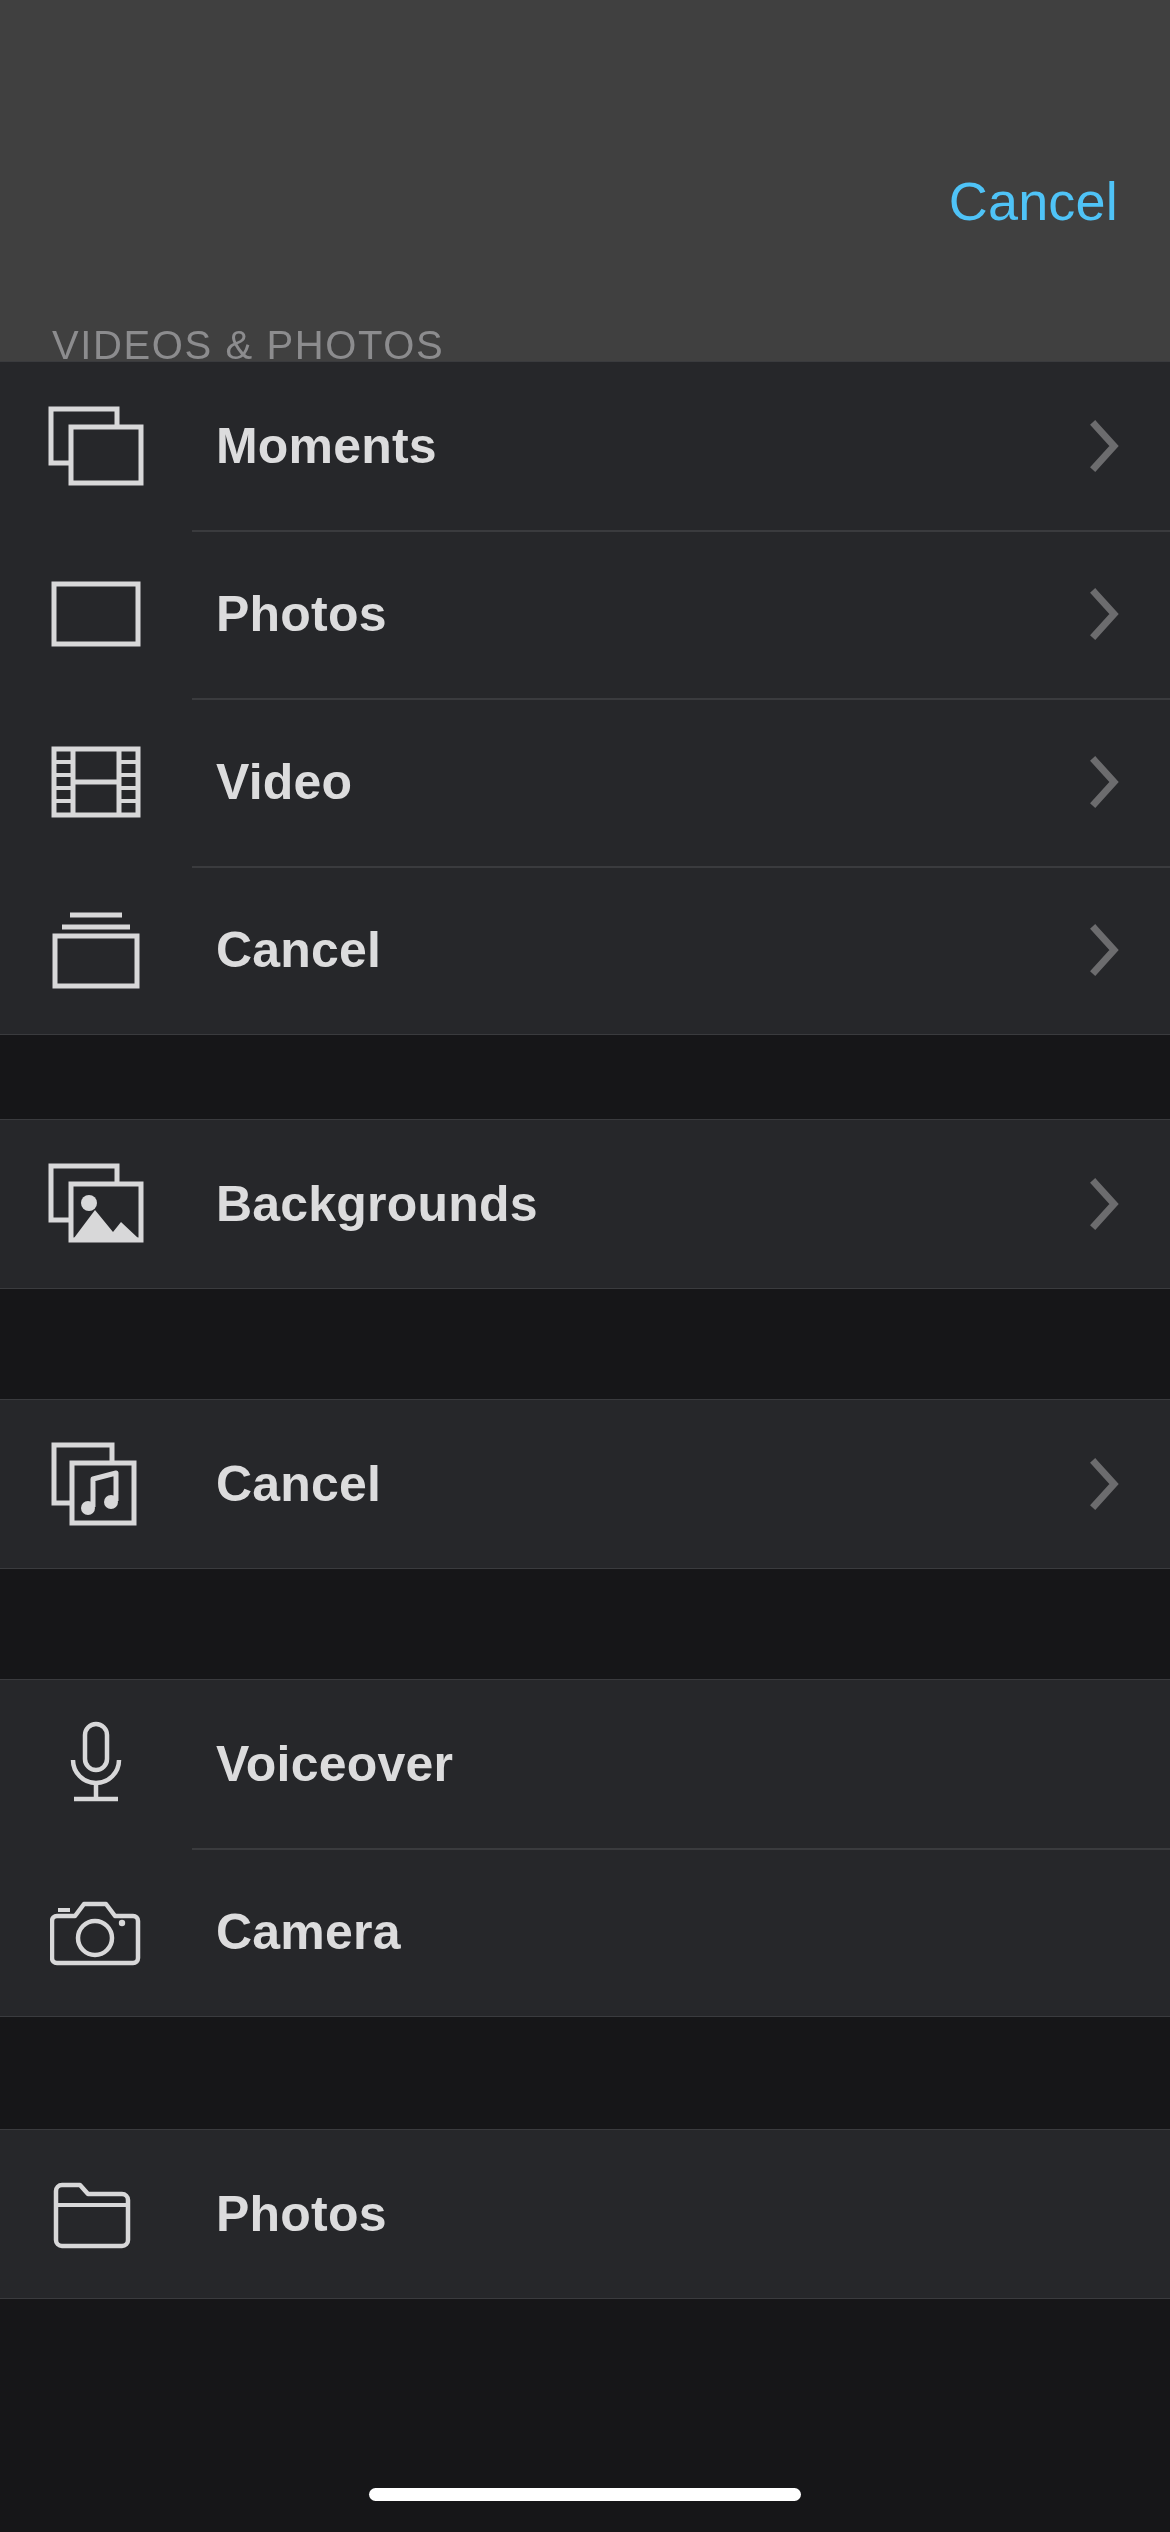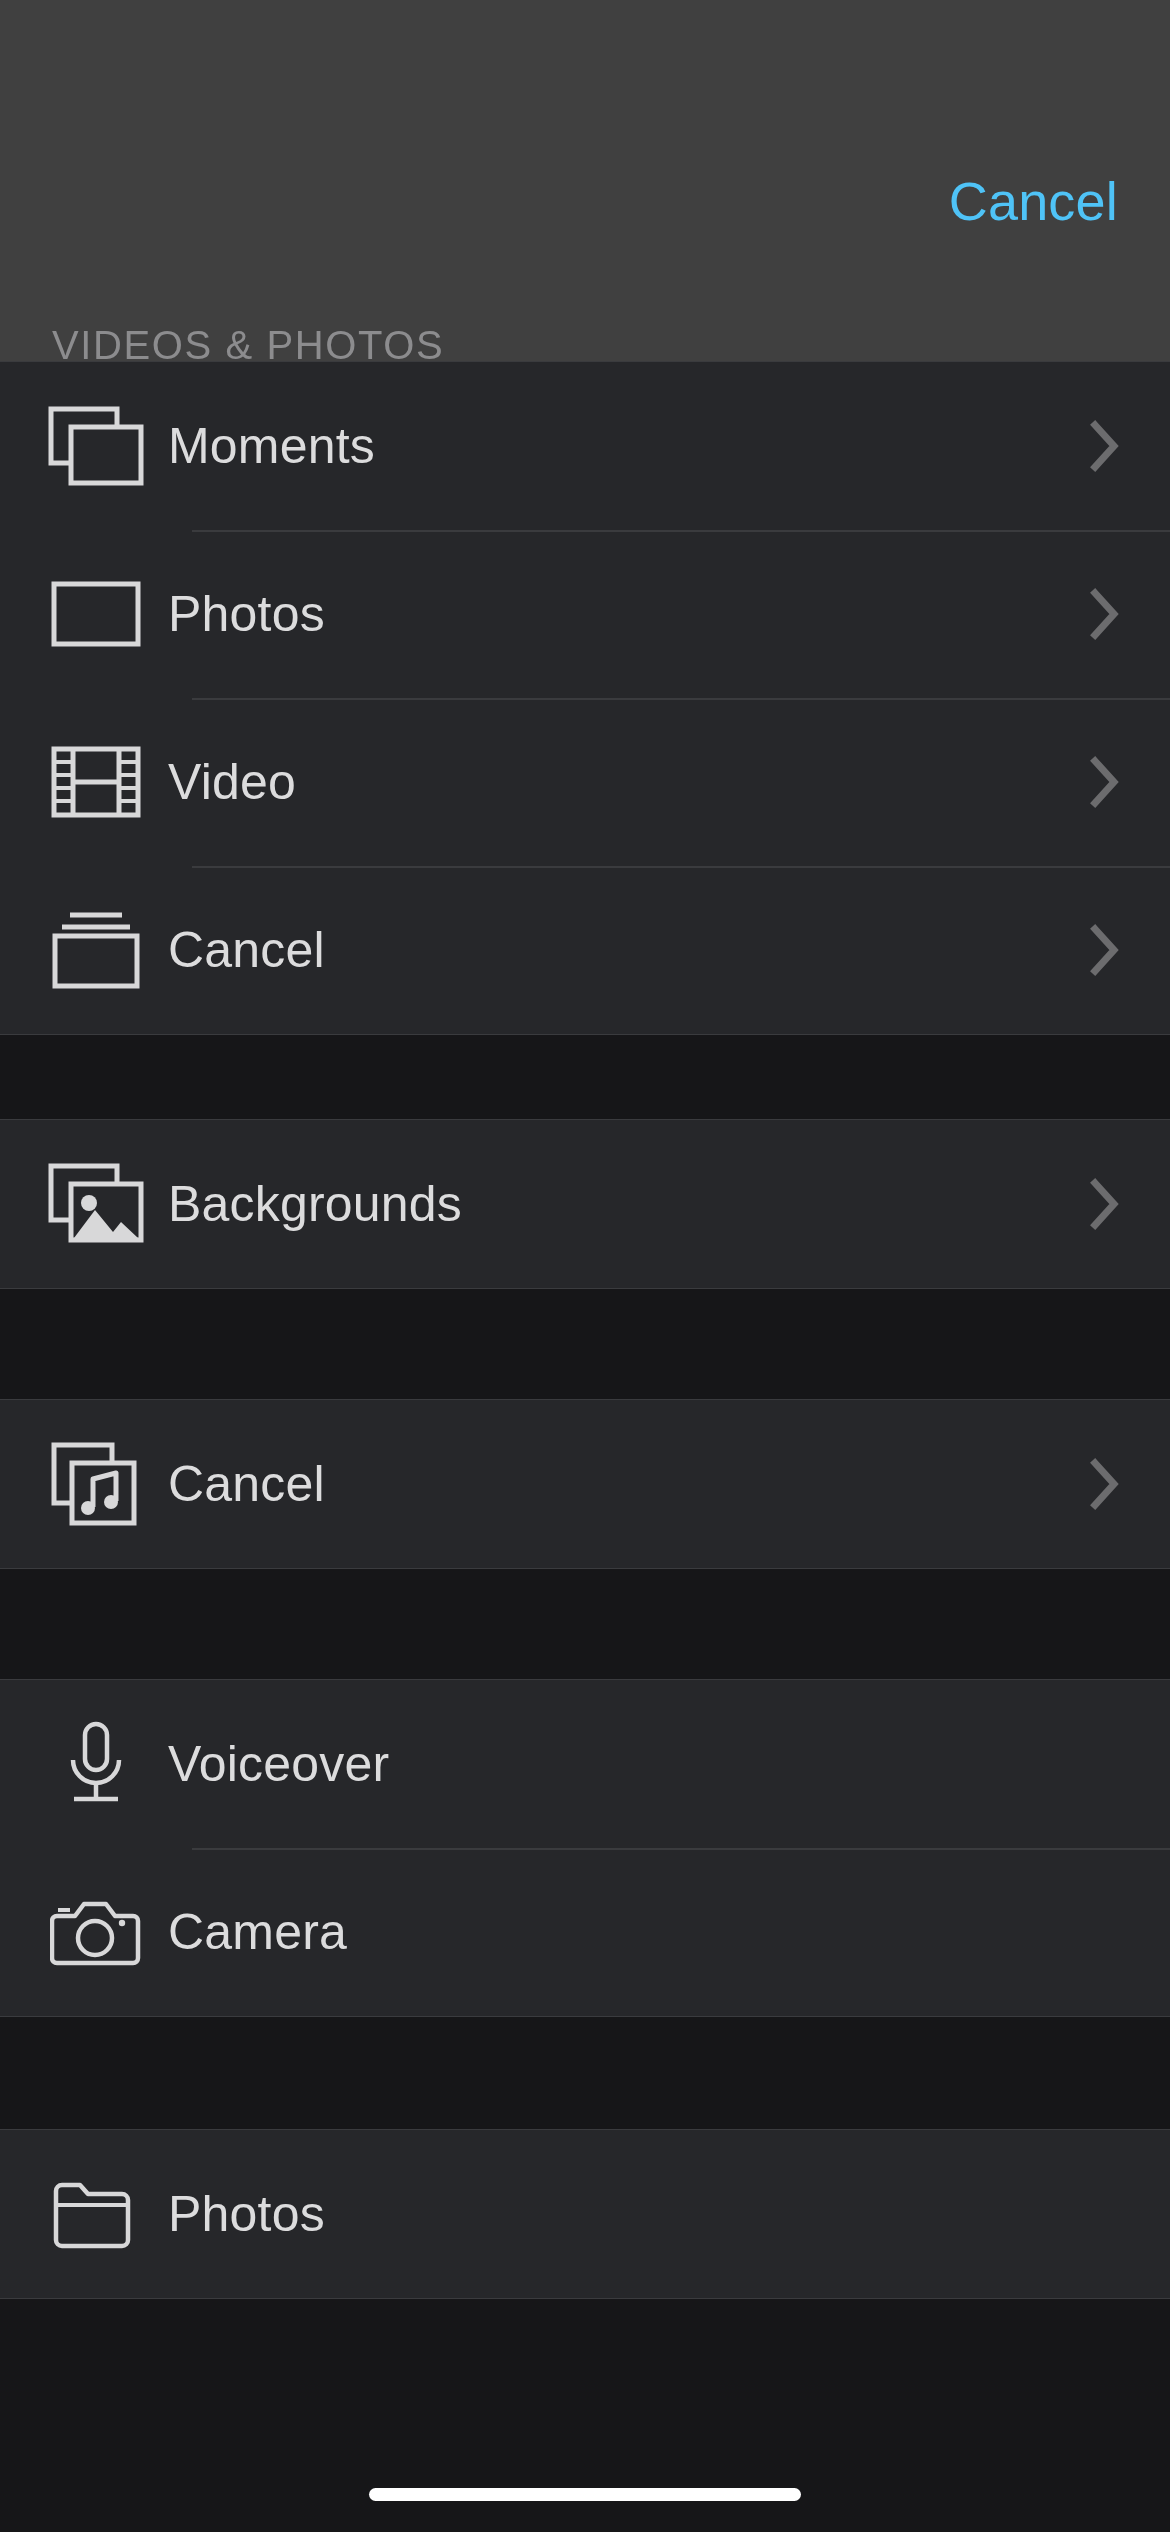--- a/index.html
+++ b/index.html
@@ -82,26 +82,27 @@
   .row-icon {
     width:104px;
     height:104px;
     flex:0 0 auto;
     display:flex;
     align-items:center;
     justify-content:center;
   }
   .row-icon svg { display:block; }
   .row-label {
-    margin-left:20px;
+    margin-left:68px;
     font-size:50px;
     line-height:1;
     color:#dcdcdd;
     letter-spacing:0.2px;
     flex:1 1 auto;
+    font-weight:bold;
   }
   .chevron {
     flex:0 0 auto;
     margin-right:48px;
     width:34px;
     height:56px;
     display:flex;
     align-items:center;
     justify-content:center;
   }

